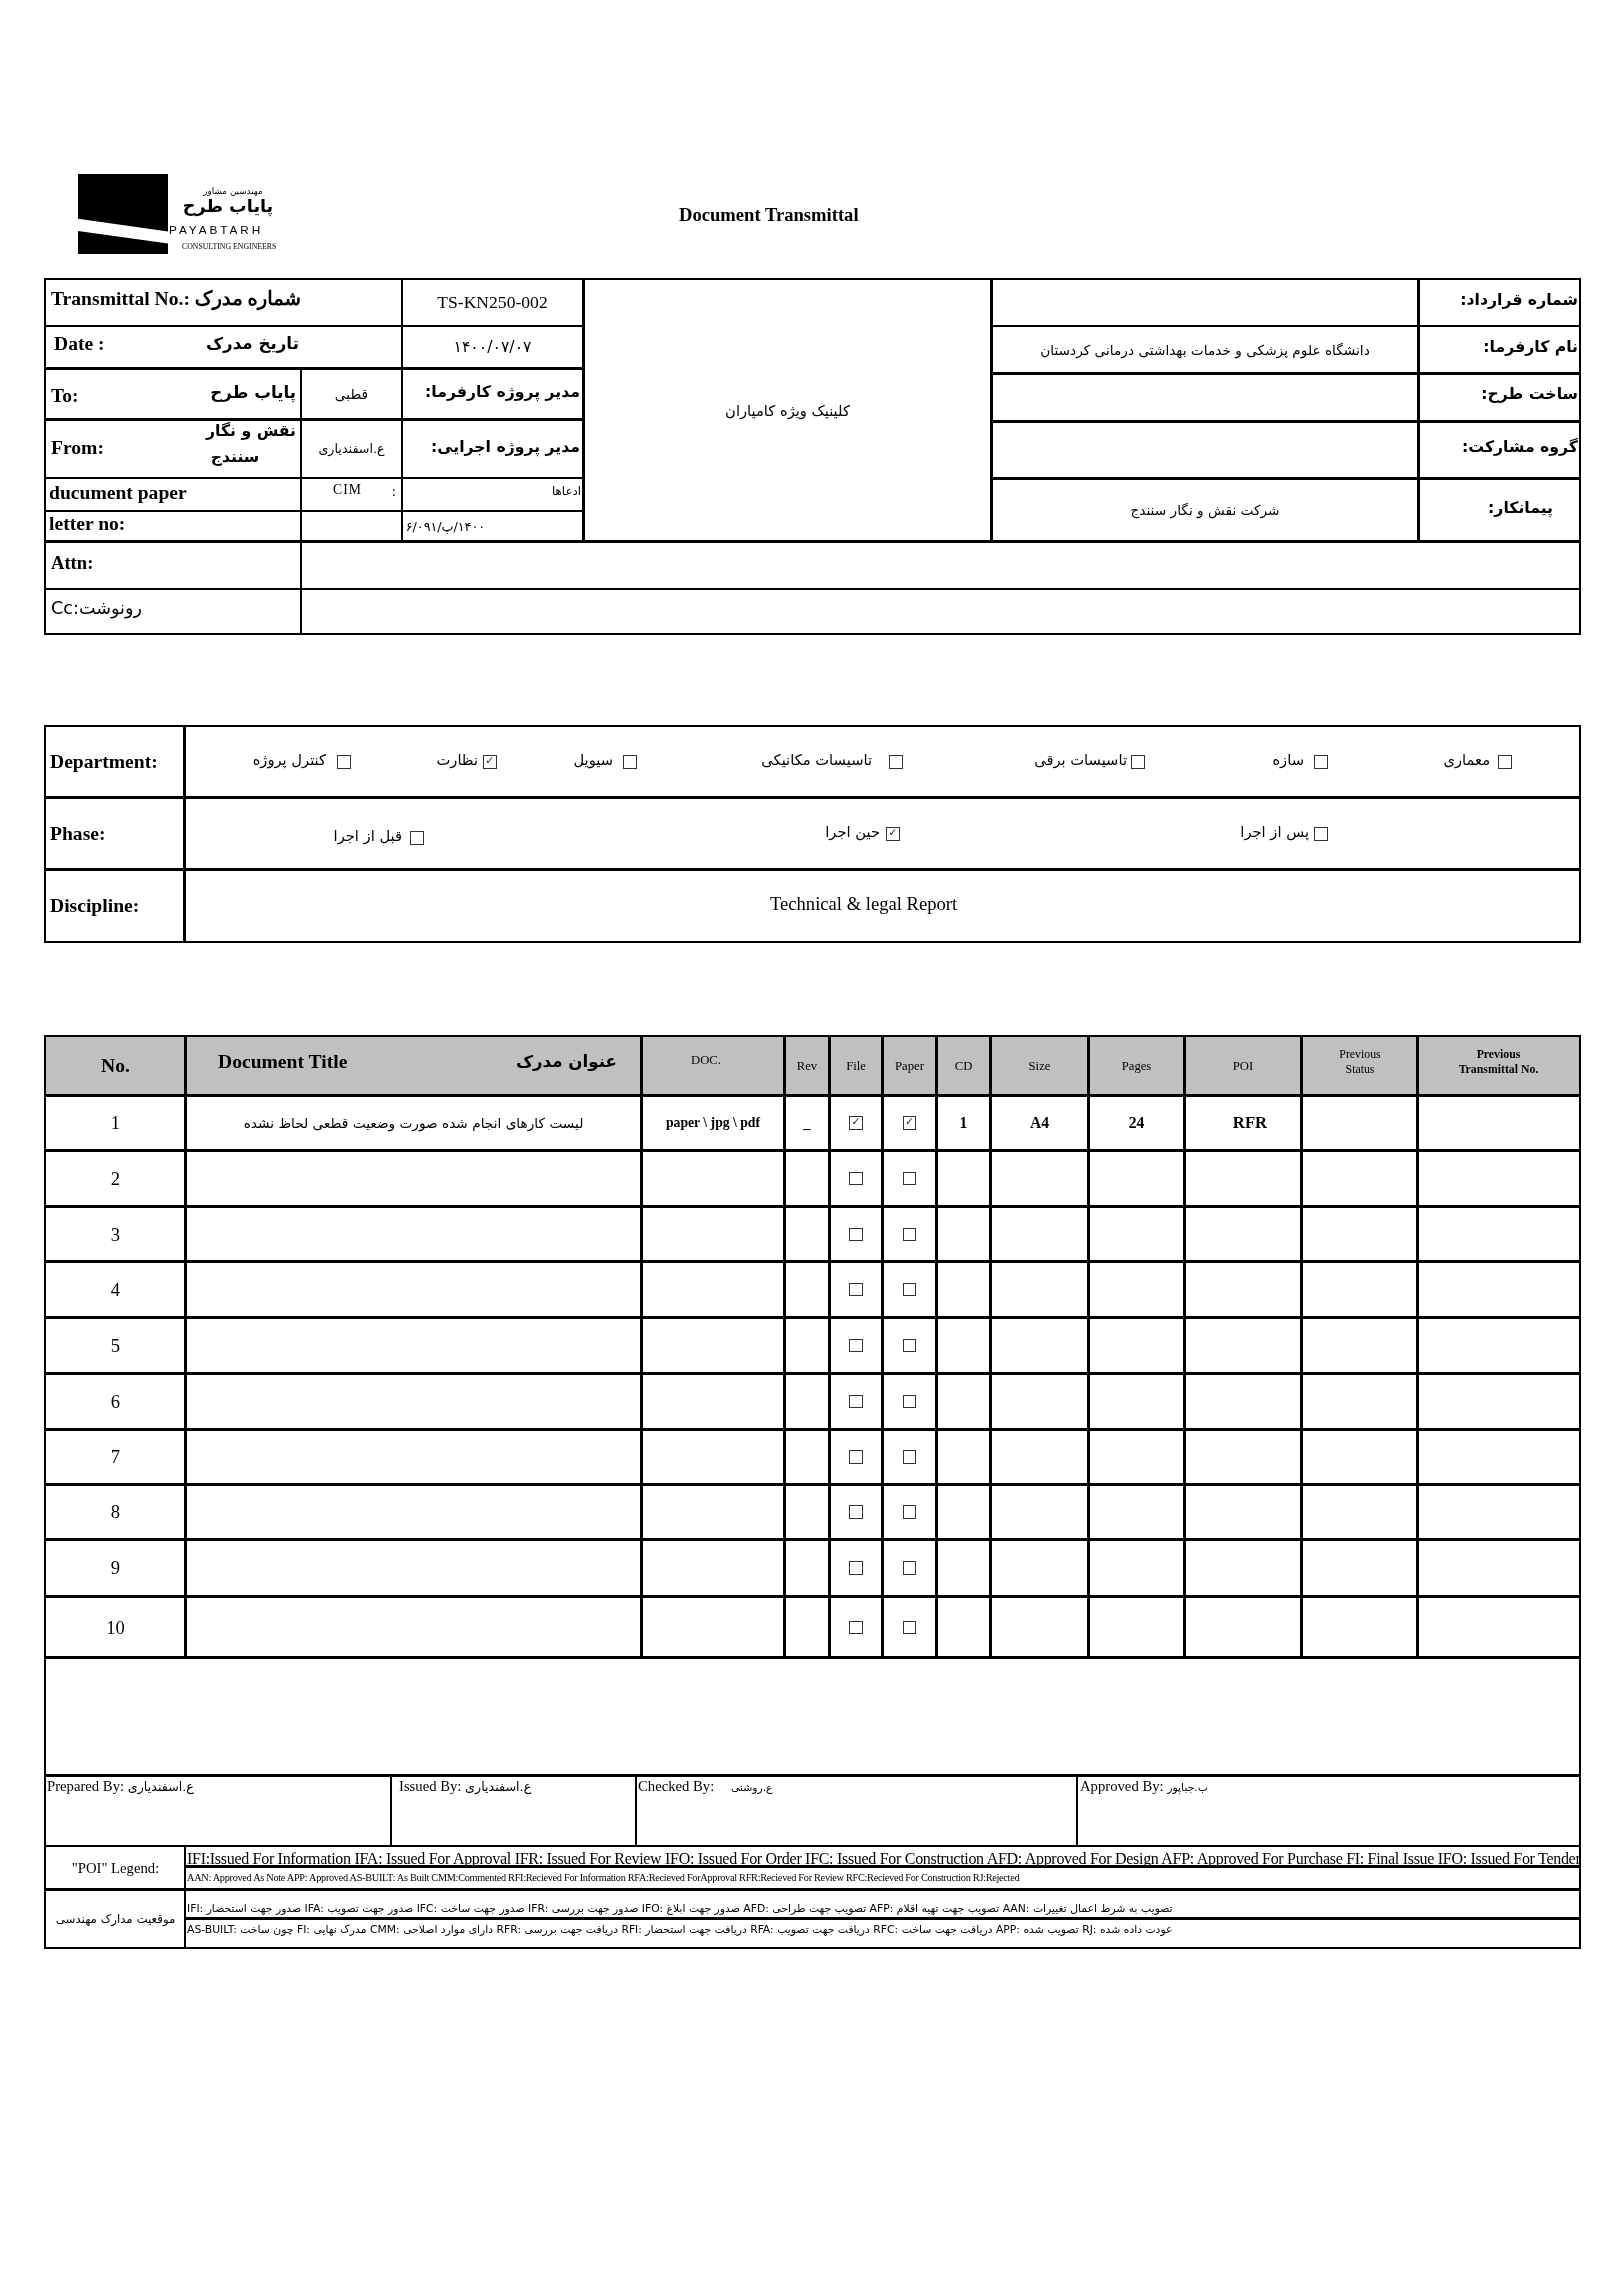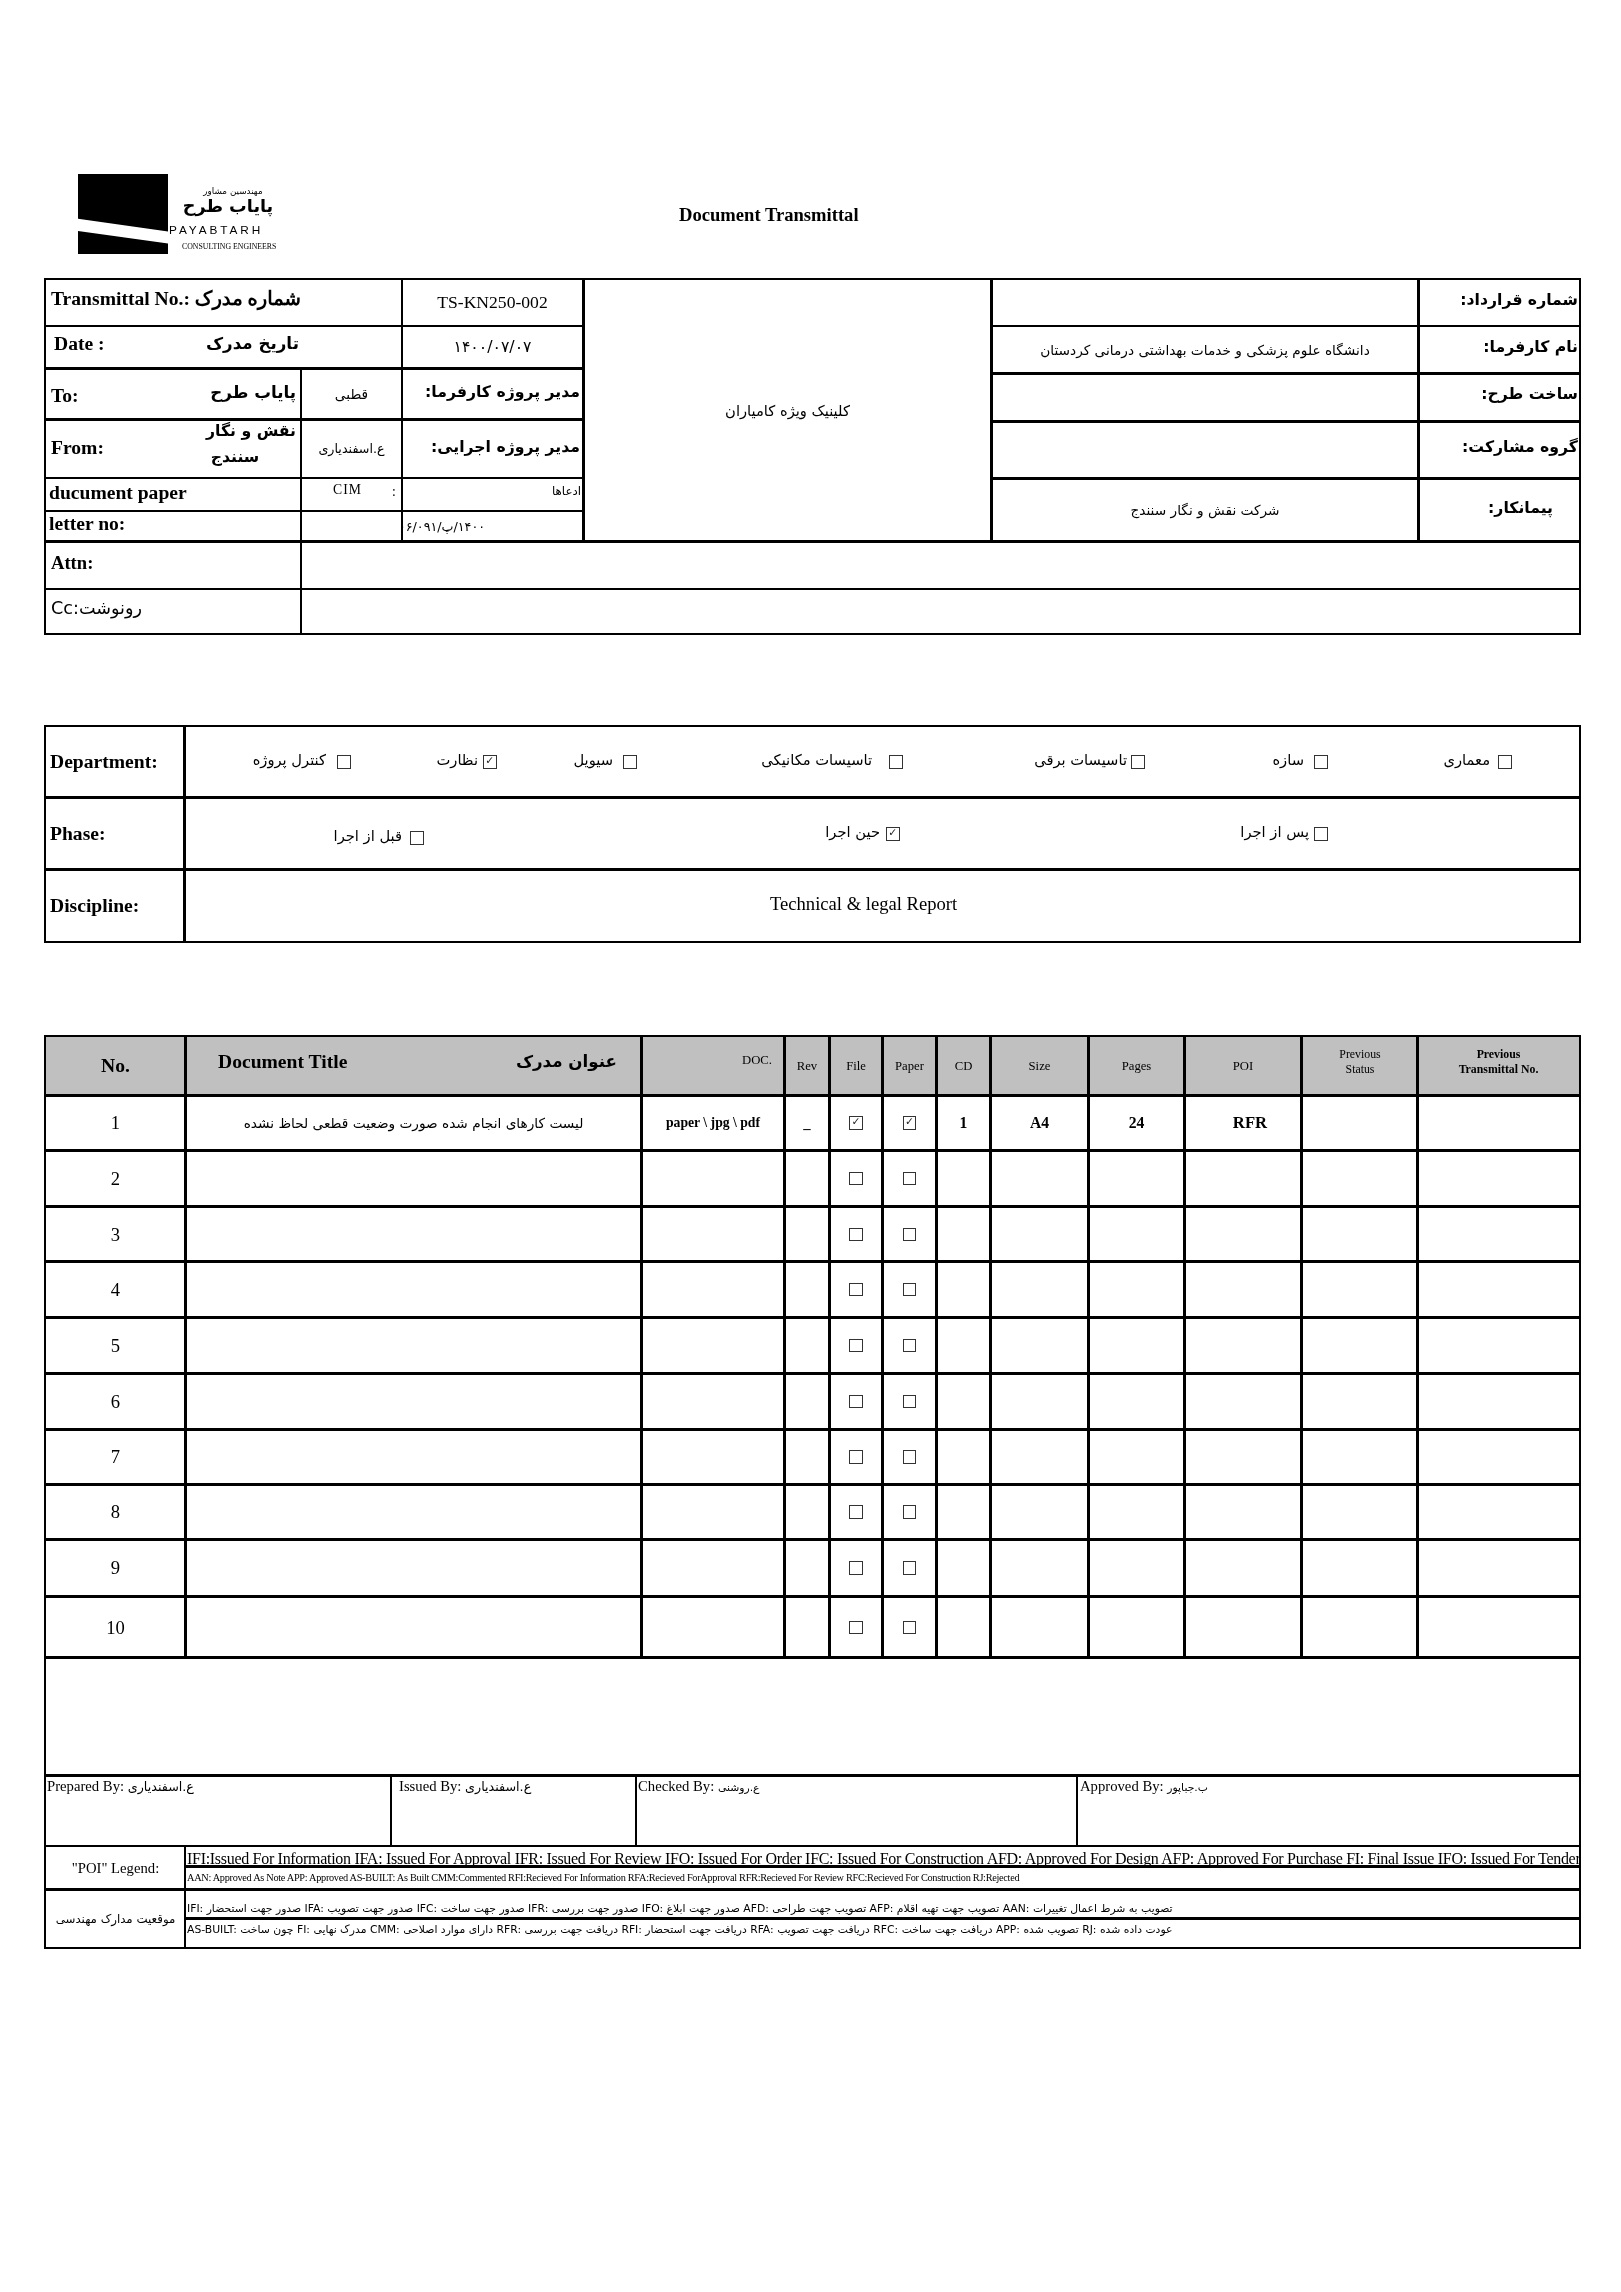--- a/index.html
+++ b/index.html
@@ -186,21 +186,21 @@
   <div class="hl" style="left:44px; top:1428px; width:1537px; height:2.9px;"></div>
   <div class="hl" style="left:44px; top:1483px; width:1537px; height:2.9px;"></div>
   <div class="hl" style="left:44px; top:1538px; width:1537px; height:2.9px;"></div>
   <div class="hl" style="left:44px; top:1595px; width:1537px; height:2.9px;"></div>
   <div class="hl" style="left:44px; top:1656px; width:1537px; height:2.9px;"></div>
   <div class="hl" style="left:44px; top:1774px; width:1537px; height:2.9px;"></div>
 
   <div class="cell bold" style="left:47px; top:1038px; width:137px; height:56px; font-size:19.6px;">No.</div>
   <div class="t bold" style="left:218px; top:1051px; font-size:19.6px;">Document Title</div>
   <div class="t bold rtl" style="left:470px; top:1051px; width:147px; text-align:right; font-family:'DejaVu Sans',sans-serif; font-size:16.7px;">عنوان مدرک</div>
-  <div class="cell" style="left:663px; top:1038px; width:140px; height:44px; font-size:12.7px;padding-left:48px;">DOC.</div>
+  <div class="cell" style="left:612px; top:1038px; width:140px; height:44px; font-size:12.7px;padding-left:48px;">DOC.</div>
   <div class="cell" style="left:786px; top:1038px; width:42px; height:56px; font-size:12.7px;">Rev</div>
   <div class="cell" style="left:831px; top:1038px; width:50px; height:56px; font-size:12.7px;">File</div>
   <div class="cell" style="left:884px; top:1038px; width:51px; height:56px; font-size:12.7px;">Paper</div>
   <div class="cell" style="left:938px; top:1038px; width:51px; height:56px; font-size:12.7px;">CD</div>
   <div class="cell" style="left:992px; top:1038px; width:95px; height:56px; font-size:12.7px;">Size</div>
   <div class="cell" style="left:1090px; top:1038px; width:93px; height:56px; font-size:12.7px;">Pages</div>
   <div class="cell" style="left:1186px; top:1038px; width:114px; height:56px; font-size:12.7px;">POI</div>
   <div class="abs" style="left:1303px; top:1047px; width:114px; text-align:center; font-size:11.8px; line-height:14.7px;">
     <div>Previous</div>
     <div>Status</div>
@@ -404,21 +404,21 @@
   <div class="t" style="left:47px; top:1778px; font-size:14.7px;">
     <span>Prepared By:</span>
     <span style="font-family:'DejaVu Sans',sans-serif; font-size:12.7px;">ع.اسفندیاری</span>
   </div>
   <div class="t" style="left:399px; top:1778px; font-size:14.7px;">
     <span>Issued By:</span>
     <span style="font-family:'DejaVu Sans',sans-serif; font-size:12.7px;">ع.اسفندیاری</span>
   </div>
   <div class="t" style="left:638px; top:1778px; font-size:14.7px;">
     <span>Checked By:</span>
-    <span style="font-family:'DejaVu Sans',sans-serif; font-size:10.8px;">ع.روشنی</span>
+    <span style="font-family:'DejaVu Sans',sans-serif; font-size:10.8px;margin-left:13px;">ع.روشنی</span>
   </div>
   <div class="t" style="left:1080px; top:1778px; font-size:14.7px;">
     <span>Approved By:</span>
     <span style="font-family:'DejaVu Sans',sans-serif; font-size:10.8px;">ب.جباپور</span>
   </div>
 </div>
 
 <div>
   <div class="abs" style="left:44px; top:1845px; width:1537px; height:104px; border:2.9px solid #000;"></div>
   <div class="hl" style="left:184px; top:1845px; width:2px; height:104px;"></div>

